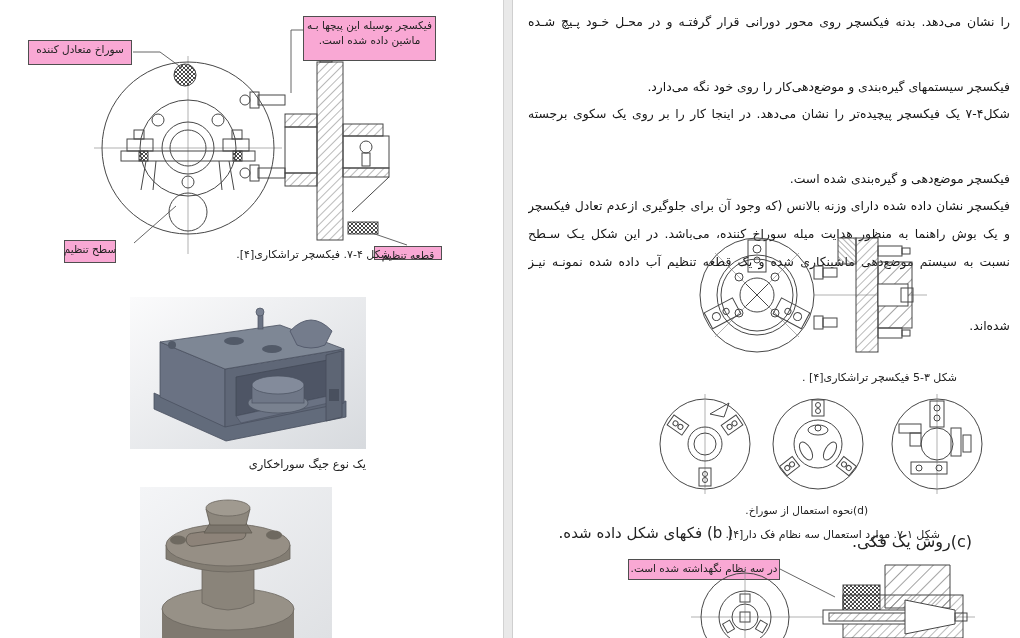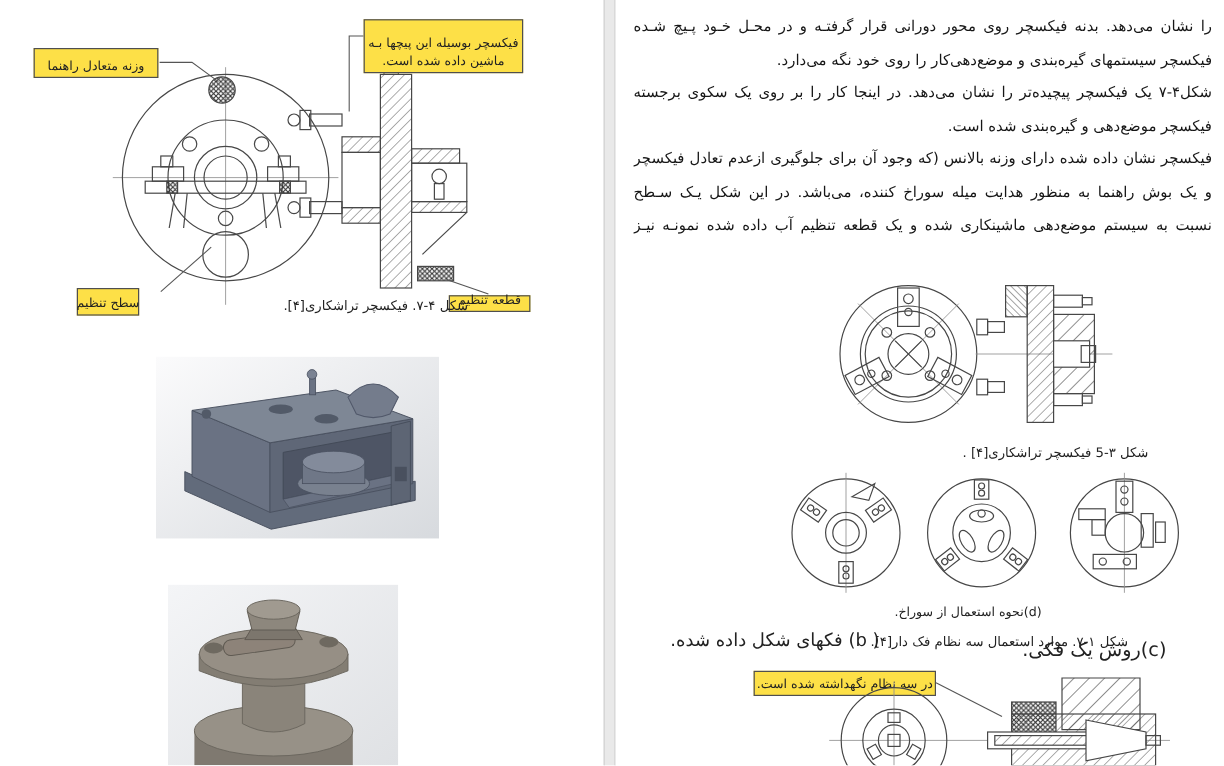--- a/index.html
+++ b/index.html
@@ -17,35 +17,35 @@
     box-sizing:border-box;
   }
   
   .fig{position:absolute;}
   .fig *{stroke:#474747;stroke-width:1;}
   .fig *:not([fill]){fill:none;}
   .fig .cl{stroke:#8f8f8f;stroke-width:0.7;}
   .fig .ld{fill:none;stroke:#555;stroke-width:0.9;}
   
   .box{
-    position:absolute;border:1px solid #4f4f4f;background:#fde047;color:#222;
+    position:absolute;border:1px solid #4f4f4f;background:#f9a8d4;color:#222;
     font-size:10.5px;line-height:1.45;direction:rtl;text-align:center;
-    display:flex;flex-direction:column;align-items:center;justify-content:flex-end;
+    display:flex;flex-direction:column;align-items:center;justify-content:flex-start;
     box-sizing:border-box;padding:1px 4px;white-space:nowrap;
   }
   .cap{
     position:absolute;color:#222;font-size:11px;direction:rtl;
     text-align:right;white-space:nowrap;
   }
   #para{position:absolute;left:528px;top:8px;width:482px;}
   .pline{
     height:27.6px;line-height:27.6px;font-size:12.4px;color:#161616;
     direction:rtl;text-align:justify;text-align-last:justify;overflow:hidden;
   }
-  .pline.pend{text-align-last:right;}
+  .pline.pend{text-align-last:right;margin-top:37px;}
   
   .render{position:absolute;overflow:hidden;}
   #img3d-1{left:130px;top:297px;width:236px;height:152px;}
   #img3d-2{left:140px;top:487px;width:192px;height:151px;}
 </style>
 </head>
 <body>
 
 <svg width="0" height="0" style="position:absolute">
   <defs>
@@ -110,21 +110,21 @@
     <line x1="389" y1="177" x2="352" y2="212"></line>
     <rect x="348" y="222" width="30" height="12" fill="url(#pxh)"></rect>
 
     <polyline class="ld" points="133,52 160,52 182,68"></polyline>
     <polyline class="ld" points="303,30 291,30 291,93"></polyline>
     <line class="ld" x1="134" y1="243" x2="176" y2="206"></line>
     <line class="ld" x1="407" y1="245" x2="372" y2="233"></line>
   </svg>
 
   <div class="box" style="left:28px;top:40px;width:104px;height:25px">
-    <span>وزنه متعادل راهنما</span>
+    <span>سوراخ متعادل کننده</span>
   </div>
 
   <div class="box" style="left:303px;top:16px;width:133px;height:45px">
     <span>فیکسچر بوسیله این پیچها بـه</span>
     <span>ماشین داده شده است.</span>
   </div>
 
   <div class="box" style="left:64px;top:240px;width:52px;height:23px">
     <span>سطح تنظیم</span>
   </div>
@@ -165,20 +165,21 @@
       <rect x="128" y="16" width="5" height="16" fill="#6a7283" stroke="#4a5160" stroke-width="0.7"></rect>
       <circle cx="130" cy="15" r="4" fill="#7a8292" stroke="#4a5160" stroke-width="0.7"></circle>
 
       <polygon points="196,58 212,54 212,120 196,124" fill="#5d6574" stroke="#464d5b" stroke-width="0.8"></polygon>
       <rect x="199" y="92" width="10" height="12" fill="#49505e"></rect>
 
       <path d="M160,34 Q181,12 202,34 L195,48 Q181,54 167,48 Z" fill="#747c8c" stroke="#51586a" stroke-width="0.9"></path>
     </svg>
   </div>
 
+  <div class="cap" style="left:130px;top:457px;width:236px;font-size:11.5px">یک نوع جیگ سوراخکاری</div>
 
   <div id="img3d-2" class="render">
     <svg width="192" height="151" viewBox="0 0 192 151">
       <defs>
         <linearGradient id="bg2" x1="0" y1="0" x2="1" y2="1">
           <stop offset="0" stop-color="#f4f5f7"></stop>
             <stop offset="1" stop-color="#dfe1e4"></stop>
         </linearGradient>
       </defs>
       <rect x="0" y="0" width="192" height="151" fill="url(#bg2)"></rect>
@@ -207,20 +208,21 @@
 <div id="page-right" class="page"></div>
 
 <div id="para">
   <div class="pline">را نشان می‌دهد. بدنه فیکسچر روی محور دورانی قرار گرفتـه و در محـل خـود پـیچ شـده است. ایـن</div>
   <div class="pline pend">فیکسچر سیستمهای گیره‌بندی و موضع‌دهی‌کار را روی خود نگه می‌دارد.</div>
   <div class="pline">شکل۴-۷ یک فیکسچر پیچیده‌تر را نشان می‌دهد. در اینجا کار را بر روی یک سکوی برجسته واقع بـر</div>
   <div class="pline pend">فیکسچر موضع‌دهی و گیره‌بندی شده است.</div>
   <div class="pline">فیکسچر نشان داده شده دارای وزنه بالانس (که وجود آن برای جلوگیری ازعدم تعادل فیکسچر اسـت )</div>
   <div class="pline">و یک بوش راهنما به منظور هدایت میله سوراخ کننده، می‌باشد. در این شکل یـک سـطح تنظـیم کـه</div>
   <div class="pline">نسبت به سیستم موضع‌دهی ماشینکاری شده و یک قطعه تنظیم آب داده شده نمونـه نیـز نشـان داده</div>
+  <div class="pline pend">شده‌اند.</div>
 </div>
 
 <svg class="fig" style="left:513px;top:232px" width="507" height="150" viewBox="0 0 507 150">
   <circle cx="244" cy="63" r="57"></circle>
   <line class="cl" x1="202" y1="21" x2="286" y2="105"></line>
   <line class="cl" x1="286" y1="21" x2="202" y2="105"></line>
   <circle cx="244" cy="63" r="40"></circle>
   <circle cx="244" cy="63" r="36"></circle>
   <circle cx="244" cy="63" r="17"></circle>
   <line x1="233" y1="52" x2="255" y2="74"></line>

